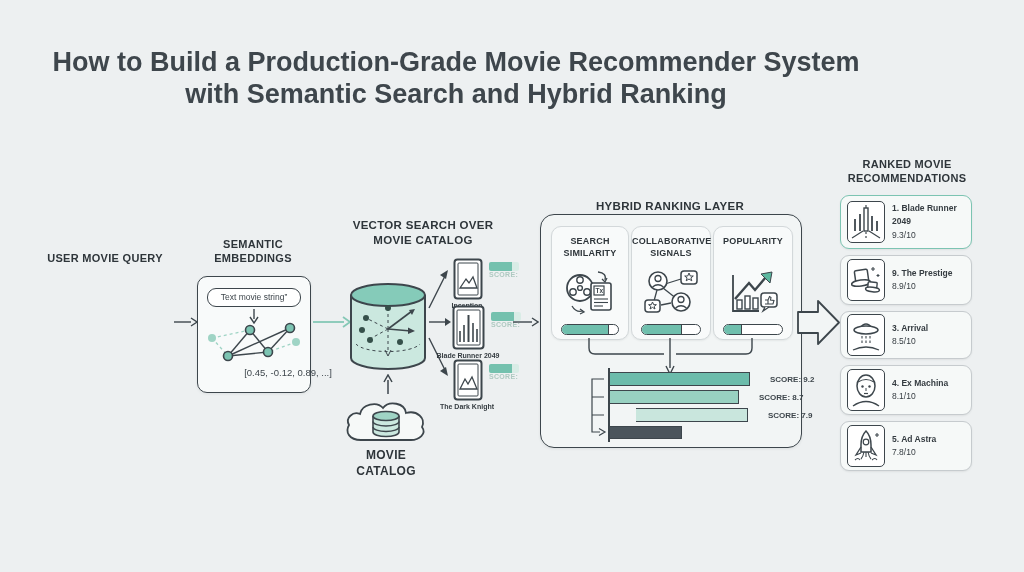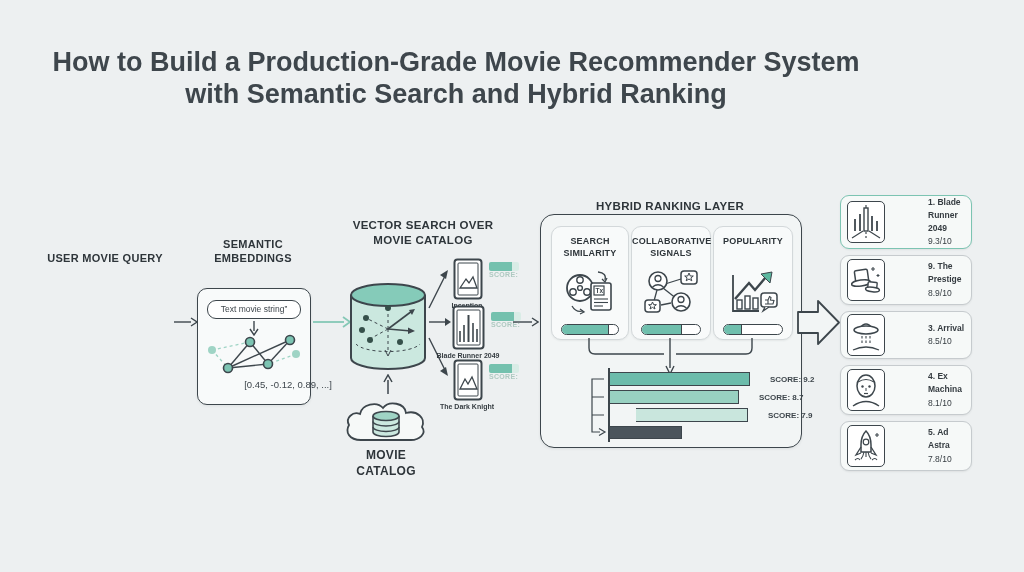--- a/index.html
+++ b/index.html
@@ -24,42 +24,42 @@
   .bar-row{display:flex;align-items:center;}
   .hbar{height:14px;border:1.2px solid #3d464c;border-left:none;box-sizing:border-box;}
   .bar-label{font-size:8px;font-weight:700;color:#3e464c;margin-left:20px;white-space:nowrap;}
   .bar-c0{background:#6cbcab;}
   .bar-c1{background:#98d1c1;}
   .bar-c2{background:#c9e6dd;}
   .bar-c3{background:#4b555c;height:13px;}
   .rank-card{left:840px;width:132px;background:#f6f9f8;border:1.2px solid #c6cbce;border-radius:9px;box-shadow:0 1px 2px rgba(40,50,55,.08);display:flex;align-items:center;box-sizing:border-box;}
   .rank-card.highlight{border:1.6px solid #7cc4b2;}
   .icon-tile{width:36px;height:40px;background:#fff;border:1.5px solid #3d464c;border-radius:5px;margin:0 7px 0 6px;flex:0 0 auto;display:flex;align-items:center;justify-content:center;}
-  .rank-text{font-size:8.5px;color:#353c41;line-height:1.55;margin-left:36px;}
+  .rank-text{font-size:8.5px;color:#353c41;line-height:1.55;}
   .rank-text .t{font-weight:700;}
   svg{display:block;}
 </style>
 </head>
 <body>
 
 <div class="canvas">
 
   <div class="abs title">
     <span class="inner">How to Build a Production-Grade Movie Recommender System with Semantic Search and Hybrid Ranking</span>
   </div>
 
   <div class="abs sec-label" style="left:30px;top:251px;width:150px;">USER MOVIE QUERY</div>
 
   <svg class="abs" style="left:172px;top:314px;" width="26" height="16">
     <line x1="2" y1="8" x2="19" y2="8" stroke="#3d464c" stroke-width="1.4"></line>
     <path d="M19 4 L25 8 L19 12" fill="none" stroke="#3d464c" stroke-width="1.4"></path>
   </svg>
 
   <div class="abs sec-label" style="left:198px;top:237px;width:110px;">SEMANTIC EMBEDDINGS</div>
-  <div class="abs box" style="left:197px;top:288px;width:112px;height:115px;">
+  <div class="abs box" style="left:197px;top:276px;width:112px;height:115px;">
     <div class="abs chip chip-bordered" style="left:9px;top:11px;width:92px;height:17px;font-size:8.5px;line-height:17px;border-radius:9px;">Text movie string”</div>
     <svg class="abs" style="left:50px;top:31px;" width="12" height="16">
       <line x1="6" y1="1" x2="6" y2="11" stroke="#3d464c" stroke-width="1.4"></line>
       <path d="M2 9 L6 15 L10 9" fill="none" stroke="#3d464c" stroke-width="1.4"></path>
     </svg>
     <svg class="abs" style="left:8px;top:45px;" width="96" height="42" viewBox="0 0 96 42">
       <line x1="6" y1="16" x2="44" y2="8" stroke="#9fd4c5" stroke-width="1.3" stroke-dasharray="3 3"></line>
       <line x1="6" y1="16" x2="22" y2="34" stroke="#9fd4c5" stroke-width="1.3" stroke-dasharray="3 3"></line>
       <line x1="90" y1="20" x2="62" y2="30" stroke="#9fd4c5" stroke-width="1.3" stroke-dasharray="3 3"></line>
       <line x1="22" y1="34" x2="44" y2="8" stroke="#3d464c" stroke-width="1.4"></line>
@@ -275,20 +275,21 @@
   </div>
   <div class="abs bar-row" style="left:610px;top:426px;">
     <div class="hbar bar-c3" style="width: 72px;"></div>
     <span class="bar-label"></span>
   </div>
 
   <svg class="abs" style="left:797px;top:299px;" width="44" height="48">
     <polygon points="1,13 21,13 21,2 42,23.5 21,45 21,34 1,34" fill="#f2f5f5" stroke="#3d464c" stroke-width="1.8" stroke-linejoin="round"></polygon>
   </svg>
 
+  <div class="abs sec-label" style="left:834px;top:157px;width:146px;">RANKED MOVIE RECOMMENDATIONS</div>
 
   <div class="abs rank-card highlight" style="top:195px;height:54px;">
     <div class="icon-tile">
       <svg width="30" height="34" viewBox="0 0 30 34">
         <line x1="4" y1="26" x2="4" y2="14" stroke="#3d464c" stroke-width="1.8"></line>
         <line x1="9" y1="26" x2="9" y2="9" stroke="#3d464c" stroke-width="1.8"></line>
         <rect x="13" y="3" width="4" height="23" fill="none" stroke="#3d464c" stroke-width="1.4"></rect>
         <line x1="15" y1="0" x2="15" y2="3" stroke="#3d464c" stroke-width="1.2"></line>
         <line x1="21" y1="26" x2="21" y2="11" stroke="#3d464c" stroke-width="1.8"></line>
         <line x1="26" y1="26" x2="26" y2="16" stroke="#3d464c" stroke-width="1.8"></line>

